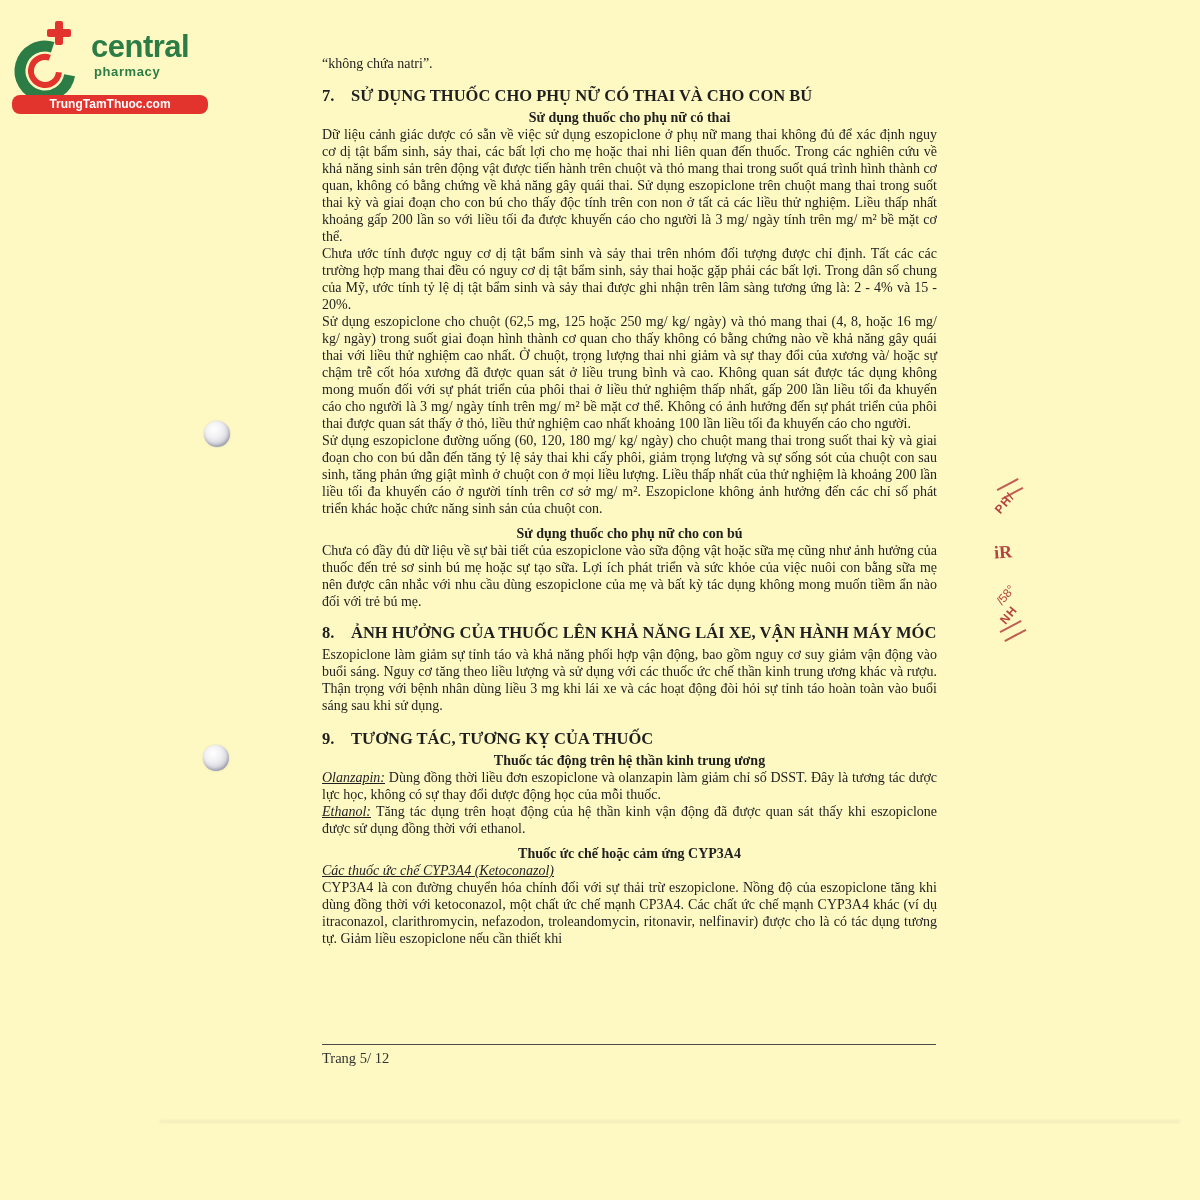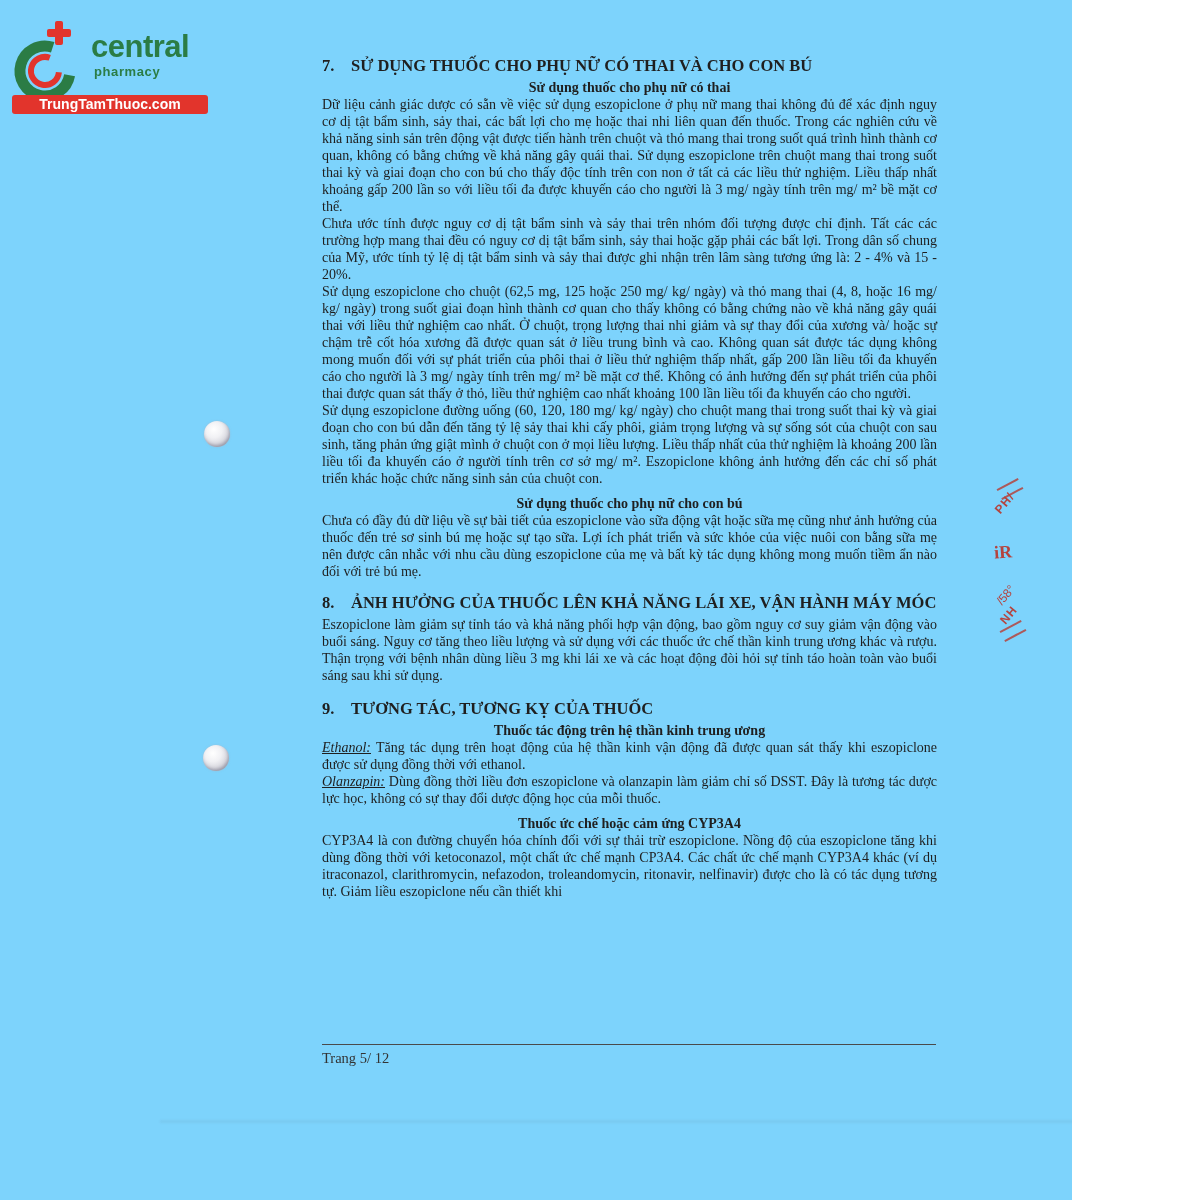--- a/index.html
+++ b/index.html
@@ -1,37 +1,37 @@
 <!DOCTYPE html>
 <html><head>
 <meta charset="utf-8">
 <style>
   html,body { margin:0; padding:0; background:#ffffff; }
   .page {
-    position:relative; width:1072px; height:1200px; background:#7dd3fc;
+    position:relative; width:1200px; height:1200px; background:#fef9c3;
     font-family:"Liberation Serif", serif; color:#222; overflow:hidden;
   }
 
   
   .logo { position:absolute; left:0; top:0; width:300px; height:140px; }
   .logo-mark { position:absolute; left:8px; top:18px; width:76px; height:92px; }
   .logo-brand {
     position:absolute; left:91px; top:30px;
     font-family:"Liberation Sans", sans-serif; font-weight:bold;
     font-size:31px; line-height:33px; color:#2b7c45; letter-spacing:-0.5px;
   }
   .logo-tagline {
     position:absolute; left:94px; top:64px;
     font-family:"Liberation Sans", sans-serif; font-weight:bold;
     font-size:13px; color:#2b7c45; letter-spacing:0.6px;
   }
   .logo-banner {
     position:absolute; left:12px; top:95px; width:196px; height:19px;
-    background:#e2342c; border-radius:3px; color:#ffffff;
-    font-family:"Liberation Sans", sans-serif; font-weight:bold; font-size:14px;
+    background:#e2342c; border-radius:8px; color:#ffffff;
+    font-family:"Liberation Sans", sans-serif; font-weight:bold; font-size:12px;
     text-align:center; line-height:19px;
   }
 
   
   .hole {
     position:absolute; width:26px; height:26px; border-radius:50%;
     background:radial-gradient(circle at 38% 32%, #ffffff 0%, #f1f1f4 35%, #d0d0d8 70%, #a2a3ae 100%);
     box-shadow: inset -1px -2px 3px rgba(115,115,135,.5), 0 0 2px rgba(175,175,190,.55);
   }
   .hole-1 { left:204px; top:421px; }
@@ -97,41 +97,43 @@
     <div class="logo-brand">central</div>
     <div class="logo-tagline">pharmacy</div>
     <div class="logo-banner">TrungTamThuoc.com</div>
   </div>
 
   <div class="hole hole-1"></div>
   <div class="hole hole-2"></div>
 
   <div class="column">
 
+    <p class="opening">“không chứa natri”.</p>
 
     <p class="sec-heading"><span class="sec-num">7.</span><span>SỬ DỤNG THUỐC CHO PHỤ NỮ CÓ THAI VÀ CHO CON BÚ</span></p>
 
     <p class="bold-sub">Sử dụng thuốc cho phụ nữ có thai</p>
     <p>Dữ liệu cảnh giác dược có sẵn về việc sử dụng eszopiclone ở phụ nữ mang thai không đủ để xác định nguy cơ dị tật bẩm sinh, sảy thai, các bất lợi cho mẹ hoặc thai nhi liên quan đến thuốc. Trong các nghiên cứu về khả năng sinh sản trên động vật được tiến hành trên chuột và thỏ mang thai trong suốt quá trình hình thành cơ quan, không có bằng chứng về khả năng gây quái thai. Sử dụng eszopiclone trên chuột mang thai trong suốt thai kỳ và giai đoạn cho con bú cho thấy độc tính trên con non ở tất cả các liều thử nghiệm. Liều thấp nhất khoảng gấp 200 lần so với liều tối đa được khuyến cáo cho người là 3 mg/ ngày tính trên mg/ m² bề mặt cơ thể.</p>
     <p>Chưa ước tính được nguy cơ dị tật bẩm sinh và sảy thai trên nhóm đối tượng được chỉ định. Tất các các trường hợp mang thai đều có nguy cơ dị tật bẩm sinh, sảy thai hoặc gặp phải các bất lợi. Trong dân số chung của Mỹ, ước tính tỷ lệ dị tật bẩm sinh và sảy thai được ghi nhận trên lâm sàng tương ứng là: 2 - 4% và 15 - 20%.</p>
     <p>Sử dụng eszopiclone cho chuột (62,5 mg, 125 hoặc 250 mg/ kg/ ngày) và thỏ mang thai (4, 8, hoặc 16 mg/ kg/ ngày) trong suốt giai đoạn hình thành cơ quan cho thấy không có bằng chứng nào về khả năng gây quái thai với liều thử nghiệm cao nhất. Ở chuột, trọng lượng thai nhi giảm và sự thay đổi của xương và/ hoặc sự chậm trễ cốt hóa xương đã được quan sát ở liều trung bình và cao. Không quan sát được tác dụng không mong muốn đối với sự phát triển của phôi thai ở liều thử nghiệm thấp nhất, gấp 200 lần liều tối đa khuyến cáo cho người là 3 mg/ ngày tính trên mg/ m² bề mặt cơ thể. Không có ảnh hưởng đến sự phát triển của phôi thai được quan sát thấy ở thỏ, liều thử nghiệm cao nhất khoảng 100 lần liều tối đa khuyến cáo cho người.</p>
     <p>Sử dụng eszopiclone đường uống (60, 120, 180 mg/ kg/ ngày) cho chuột mang thai trong suốt thai kỳ và giai đoạn cho con bú dẫn đến tăng tỷ lệ sảy thai khi cấy phôi, giảm trọng lượng và sự sống sót của chuột con sau sinh, tăng phản ứng giật mình ở chuột con ở mọi liều lượng. Liều thấp nhất của thử nghiệm là khoảng 200 lần liều tối đa khuyến cáo ở người tính trên cơ sở mg/ m². Eszopiclone không ảnh hưởng đến các chỉ số phát triển khác hoặc chức năng sinh sản của chuột con.</p>
 
     <p class="bold-sub gap8">Sử dụng thuốc cho phụ nữ cho con bú</p>
     <p>Chưa có đầy đủ dữ liệu về sự bài tiết của eszopiclone vào sữa động vật hoặc sữa mẹ cũng như ảnh hưởng của thuốc đến trẻ sơ sinh bú mẹ hoặc sự tạo sữa. Lợi ích phát triển và sức khỏe của việc nuôi con bằng sữa mẹ nên được cân nhắc với nhu cầu dùng eszopiclone của mẹ và bất kỳ tác dụng không mong muốn tiềm ẩn nào đối với trẻ bú mẹ.</p>
 
     <p class="sec-heading gap12"><span class="sec-num">8.</span><span>ẢNH HƯỞNG CỦA THUỐC LÊN KHẢ NĂNG LÁI XE, VẬN HÀNH MÁY MÓC</span></p>
     <p>Eszopiclone làm giảm sự tỉnh táo và khả năng phối hợp vận động, bao gồm nguy cơ suy giảm vận động vào buổi sáng. Nguy cơ tăng theo liều lượng và sử dụng với các thuốc ức chế thần kinh trung ương khác và rượu. Thận trọng với bệnh nhân dùng liều 3 mg khi lái xe và các hoạt động đòi hỏi sự tỉnh táo hoàn toàn vào buổi sáng sau khi sử dụng.</p>
 
     <p class="sec-heading gap14"><span class="sec-num">9.</span><span>TƯƠNG TÁC, TƯƠNG KỴ CỦA THUỐC</span></p>
     <p class="bold-sub">Thuốc tác động trên hệ thần kinh trung ương</p>
+    <p><span class="lead">Olanzapin:</span> <span>Dùng đồng thời liều đơn eszopiclone và olanzapin làm giảm chỉ số DSST. Đây là tương tác dược lực học, không có sự thay đổi dược động học của mỗi thuốc.</span></p>
     <p><span class="lead">Ethanol:</span> <span>Tăng tác dụng trên hoạt động của hệ thần kinh vận động đã được quan sát thấy khi eszopiclone được sử dụng đồng thời với ethanol.</span></p>
-    <p><span class="lead">Olanzapin:</span> <span>Dùng đồng thời liều đơn eszopiclone và olanzapin làm giảm chỉ số DSST. Đây là tương tác dược lực học, không có sự thay đổi dược động học của mỗi thuốc.</span></p>
 
     <p class="bold-sub gap8">Thuốc ức chế hoặc cảm ứng CYP3A4</p>
+    <p class="it-underline" style="text-align:left">Các thuốc ức chế CYP3A4 (Ketoconazol)</p>
     <p>CYP3A4 là con đường chuyển hóa chính đối với sự thải trừ eszopiclone. Nồng độ của eszopiclone tăng khi dùng đồng thời với ketoconazol, một chất ức chế mạnh CP3A4. Các chất ức chế mạnh CYP3A4 khác (ví dụ itraconazol, clarithromycin, nefazodon, troleandomycin, ritonavir, nelfinavir) được cho là có tác dụng tương tự. Giảm liều eszopiclone nếu cần thiết khi</p>
 
   </div>
 
   <div class="footer-rule"></div>
   <div class="footer-text">Trang 5/ 12</div>
 
   <div class="stamp-lines stamp-lines-1"></div>
   <div class="stamp stamp-ph">PH/</div>
   <div class="stamp stamp-ir">iR</div>

